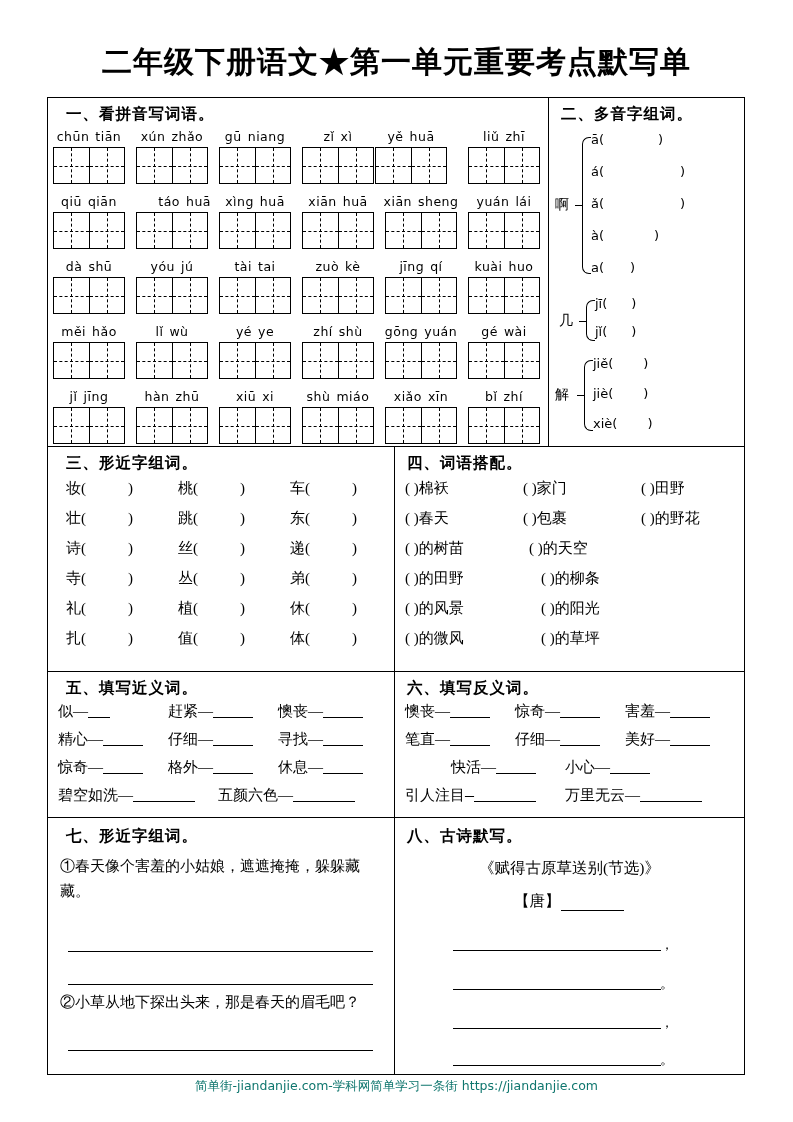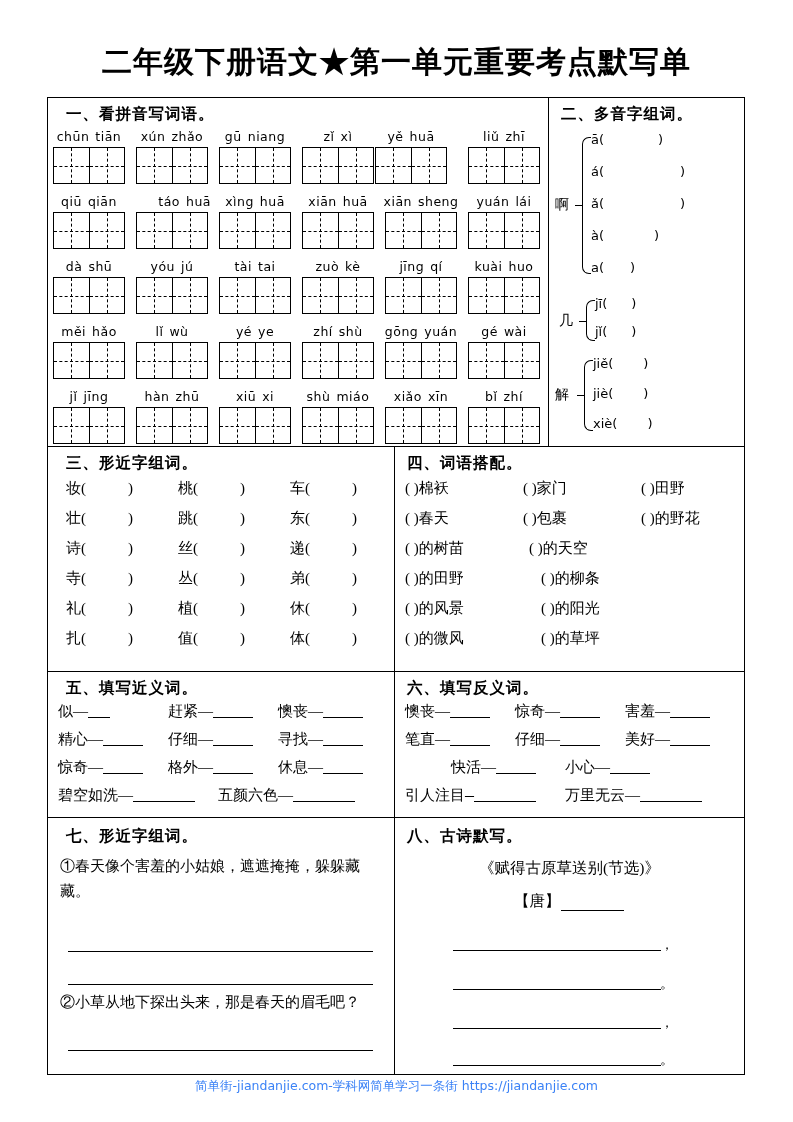--- a/index.html
+++ b/index.html
@@ -175,21 +175,21 @@
     position:absolute;
     font-size:14px;
     font-family:"Liberation Serif","DejaVu Serif",serif;
   }
 
   
   .footer{
     position:absolute;left:0;top:1078px;width:793px;
     text-align:center;
     font-size:12.5px;
-    color:#3b82f6;
+    color:#0f766e;
     font-family:"DejaVu Sans","Liberation Sans",sans-serif;
     white-space:nowrap;
   }
 </style>
 </head>
 <body>
 
 <div class="page">
 
   <div class="title">二年级下册语文★第一单元重要考点默写单</div>

